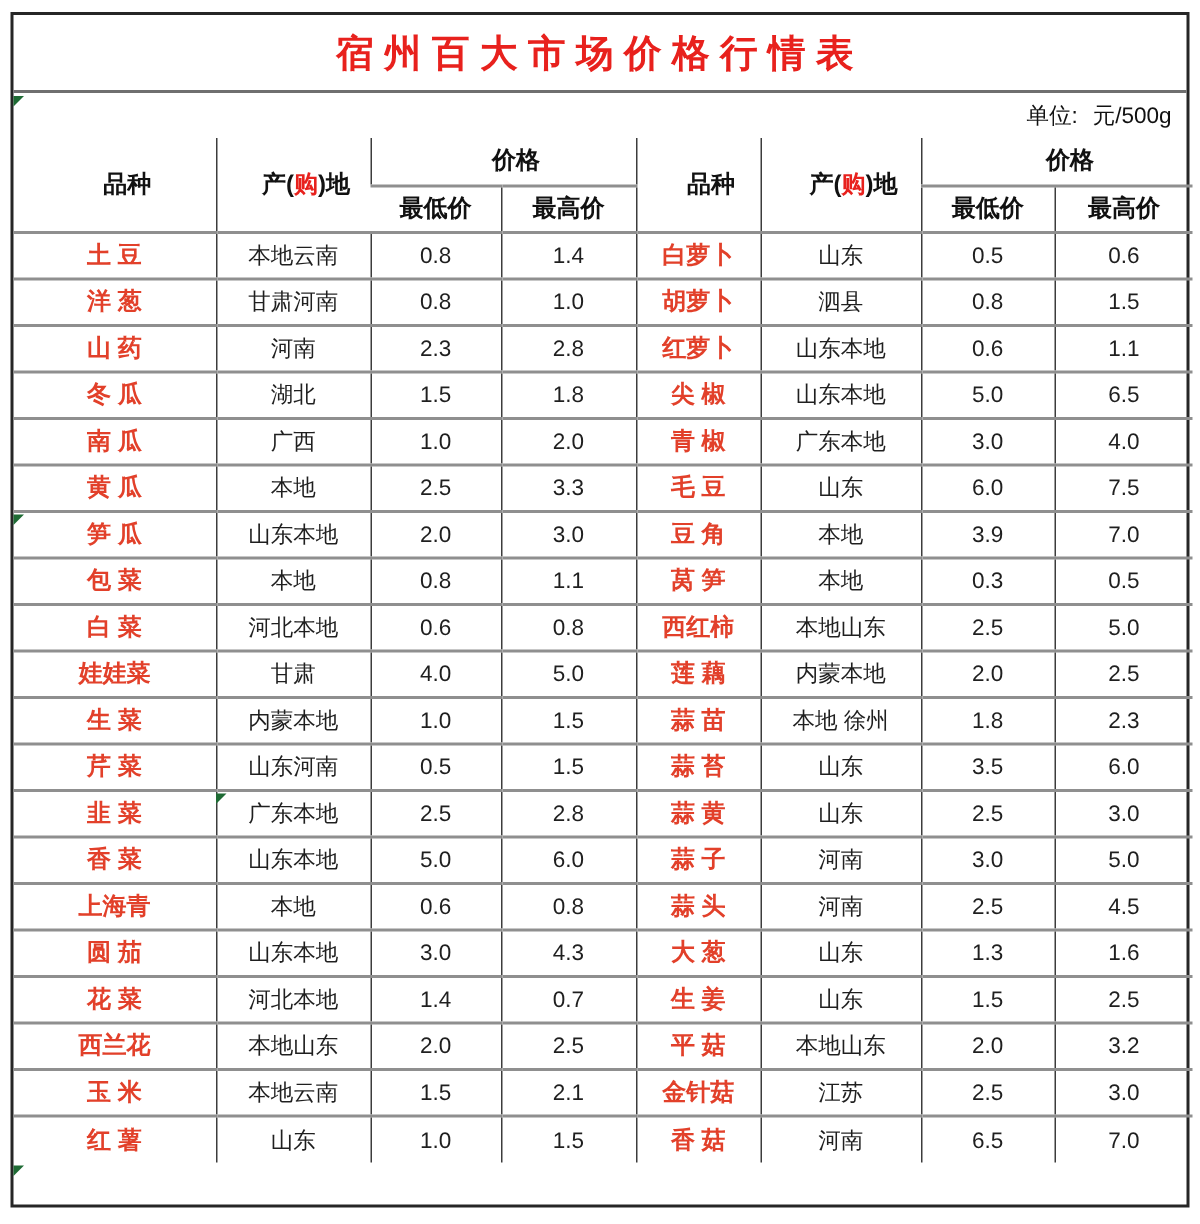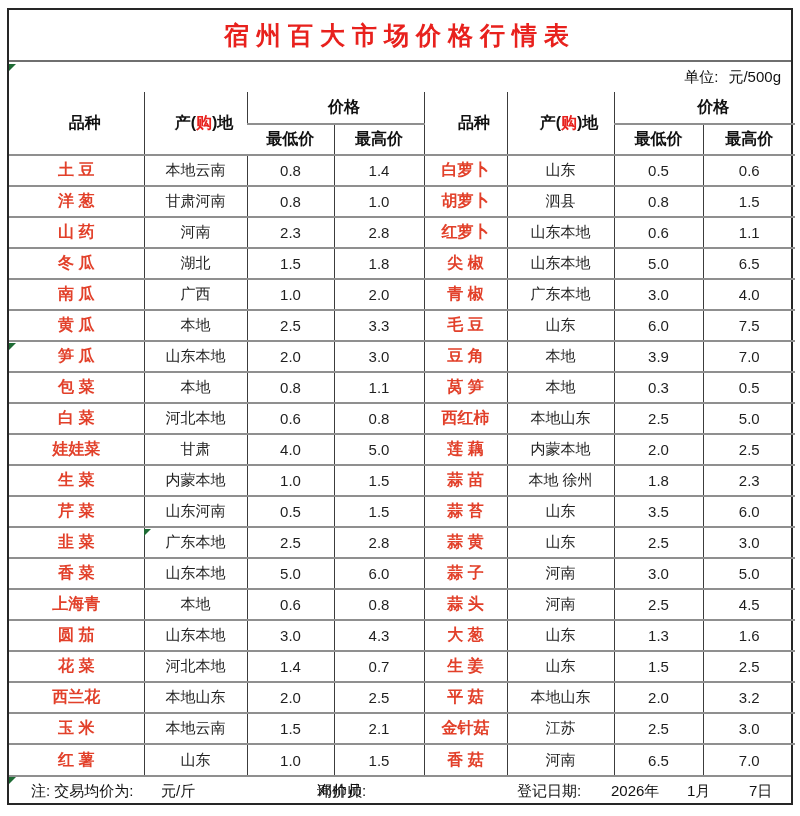--- a/index.html
+++ b/index.html
@@ -307,31 +307,19 @@
           <td>1.0</td>
           <td>1.5</td>
           <td class="name">香 菇</td>
           <td>河南</td>
           <td>6.5</td>
           <td>7.0</td>
         </tr>
       </tbody>
   </table>
 
-  <div class="footer-row">
-    <span class="f-note">注: 交易均价为:</span>
-    <span class="f-unit">元/斤</span>
-    <span class="f-inquirer">
-        <span>询价员:</span> 
-        <span>邓帅帅</span>
-      </span>
-    <span class="f-datelabel">登记日期:</span>
-    <span class="f-year">2026年</span>
-    <span class="f-month">1月</span>
-    <span class="f-day">7日</span>
-  </div>
 
   <div class="flag flag-unit"></div>
   <div class="flag flag-sungua"></div>
   <div class="flag flag-jiucai"></div>
   <div class="flag flag-footer"></div>
 
 </div>
 
 </body></html>

